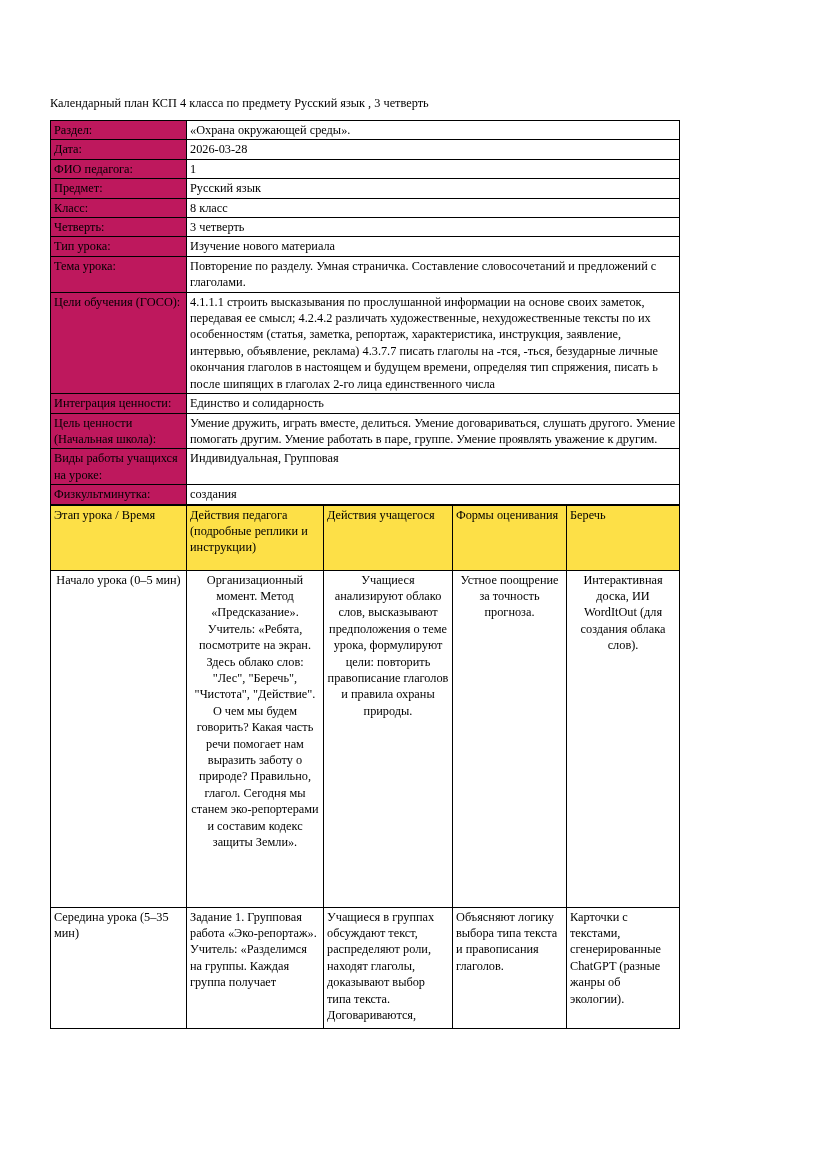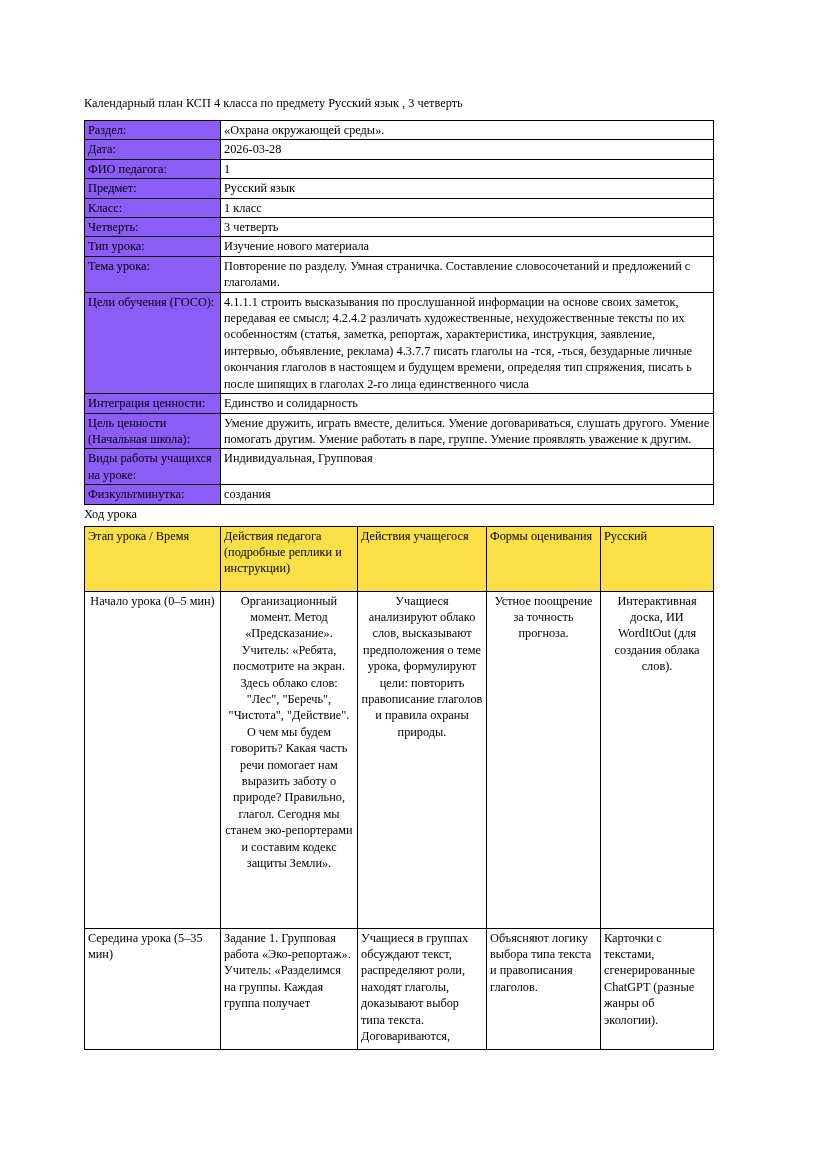--- a/index.html
+++ b/index.html
@@ -12,21 +12,21 @@
     height: 1170px;
     font-family: "Liberation Serif", "DejaVu Serif", serif;
     color: #000000;
     overflow: hidden;
   }
   .page {
     position: relative;
     width: 827px;
     height: 1170px;
     box-sizing: border-box;
-    padding: 96px 99px 0 84px;
+    padding: 96px 99px 0 50px;
   }
   .doc-title {
     font-size: 12.3px;
     line-height: 15px;
     margin: 0 0 9px 0;
     white-space: nowrap;
   }
   table {
     border-collapse: collapse;
     table-layout: fixed;
@@ -38,21 +38,21 @@
     vertical-align: top;
     padding: 1px 3px 1px 3px;
     font-size: 12.3px;
     line-height: 16.4px;
     font-weight: normal;
     text-align: left;
     word-wrap: break-word;
     overflow-wrap: break-word;
   }
   .shade {
-    background: #8b5cf6;
+    background: #be185d;
   }
   
   #info-table col.c-label { width: 136px; }
   #info-table col.c-value { width: 493px; }
 
   
   .flow-heading {
     font-size: 12.3px;
     line-height: 16px;
     margin: 1px 0 4px 0;
@@ -113,21 +113,21 @@
       <tr>
         <td class="shade">ФИО педагога:</td>
         <td>1</td>
       </tr>
       <tr>
         <td class="shade">Предмет:</td>
         <td>Русский язык</td>
       </tr>
       <tr>
         <td class="shade">Класс:</td>
-        <td>1 класс</td>
+        <td>8 класс</td>
       </tr>
       <tr>
         <td class="shade">Четверть:</td>
         <td>3 четверть</td>
       </tr>
       <tr>
         <td class="shade">Тип урока:</td>
         <td>Изучение нового материала</td>
       </tr>
       <tr>
@@ -150,37 +150,36 @@
         <td class="shade">Виды работы учащихся на уроке:</td>
         <td>Индивидуальная, Групповая</td>
       </tr>
       <tr>
         <td class="shade">Физкультминутка:</td>
         <td>создания</td>
       </tr>
     </tbody>
   </table>
 
-  <p class="flow-heading">Ход урока</p>
 
   <table id="flow-table">
     <colgroup>
       <col class="c1">
         <col class="c2">
         <col class="c3">
         <col class="c4">
         <col class="c5">
     </colgroup>
     <thead>
       <tr>
         <td>Этап урока / Время</td>
         <td>Действия педагога (подробные реплики и инструкции)</td>
         <td>Действия учащегося</td>
         <td>Формы оценивания</td>
-        <td>Русский</td>
+        <td>Беречь</td>
       </tr>
     </thead>
     <tbody>
       <tr class="tall-row">
         <td>
             <span class="cell-text">Начало урока (0–5 мин)</span>
           </td>
         <td>
             <span class="cell-text">Организационный момент. Метод «Предсказание». Учитель: «Ребята, посмотрите на экран. Здесь облако слов: "Лес", "Беречь", "Чистота", "Действие". О чем мы будем говорить? Какая часть речи помогает нам выразить заботу о природе? Правильно, глагол. Сегодня мы станем эко-репортерами и составим кодекс защиты Земли».</span>
           </td>

